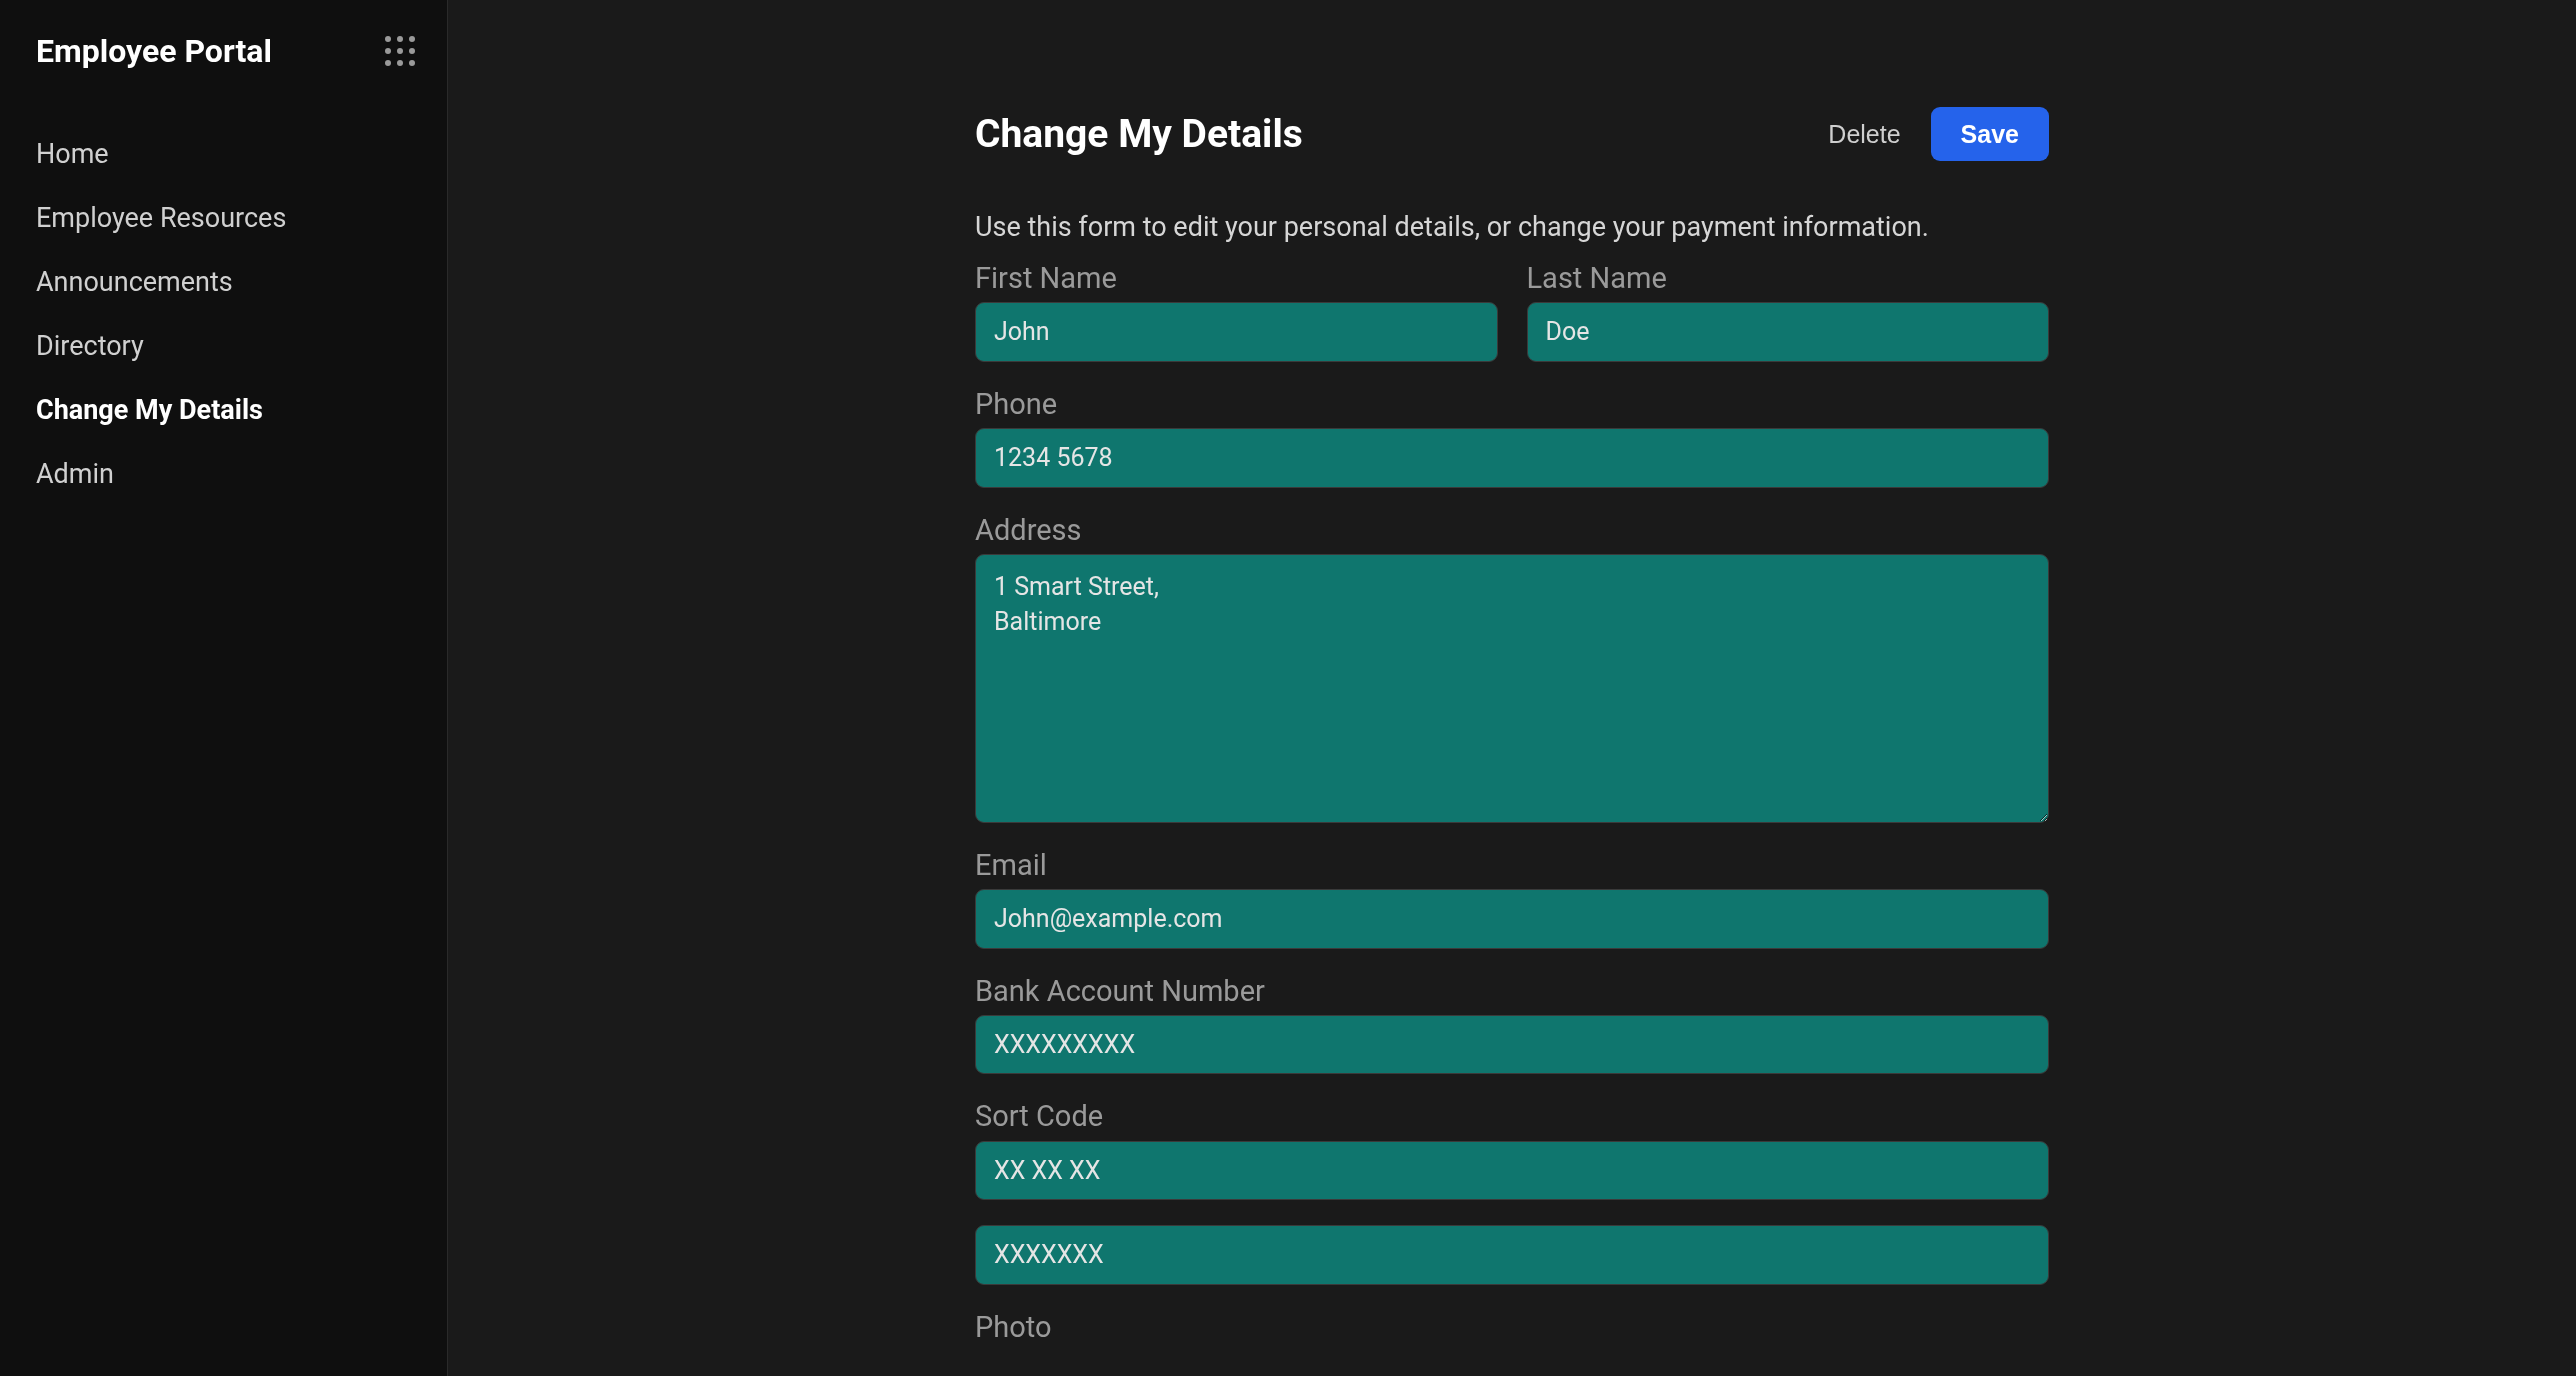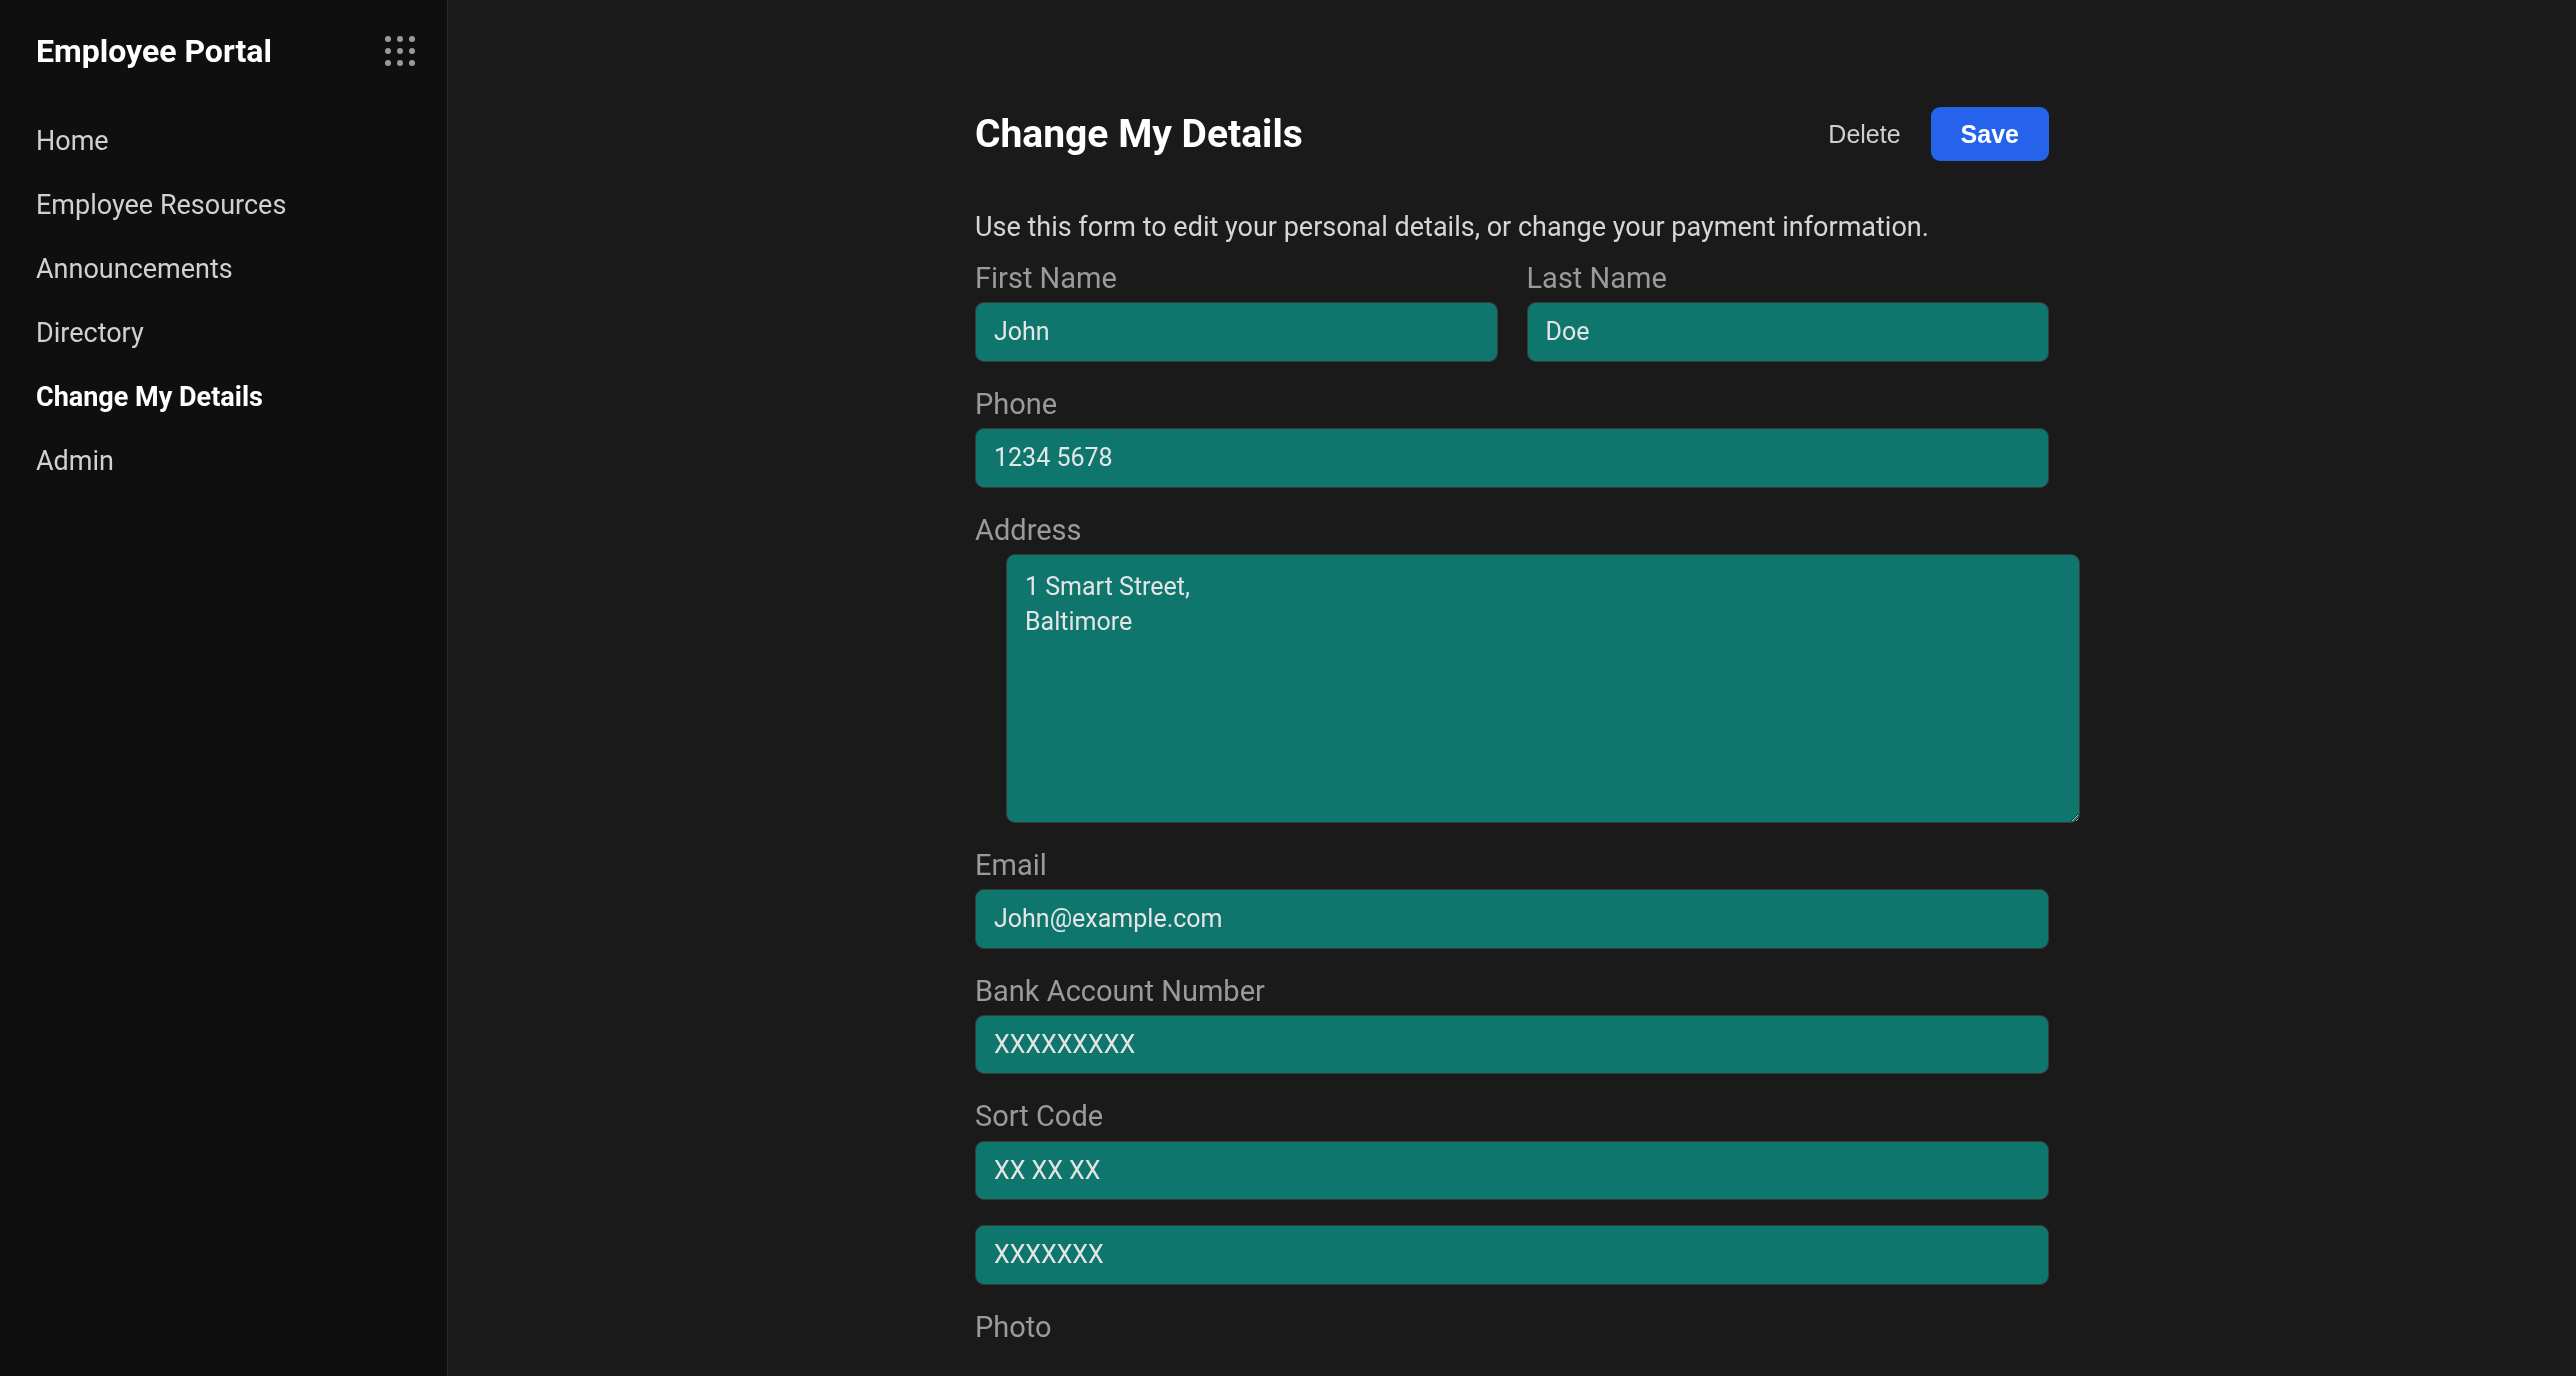--- a/index.html
+++ b/index.html
@@ -20,20 +20,21 @@
   }
   
   .sidebar {
     width: 448px;
     flex-shrink: 0;
     background: #0f0f0f;
     border-right: 0.9px solid #2a2a2a;
     display: flex;
     flex-direction: column;
     padding-top: 21.5px;
+    gap: 13px;
   }
   .sidebar-header {
     display: flex;
     align-items: center;
     justify-content: space-between;
     padding: 10.7px 32px 25px 36px;
   }
   .sidebar-title {
     font-size: 32px;
     font-weight: 700;
@@ -143,21 +144,20 @@
     font-size: 25px;
     color: #e5e5e5;
     font-family: inherit;
     outline: none;
     width: 100%;
   }
   .textarea {
     min-height: 269px;
     resize: vertical;
     line-height: 1.4;
-    margin-left: 31px;
   }
 </style>
 </head>
 <body>
 
 <div class="app">
 
   <aside class="sidebar">
     <div class="sidebar-header">
       <div class="sidebar-title">Employee Portal</div>

